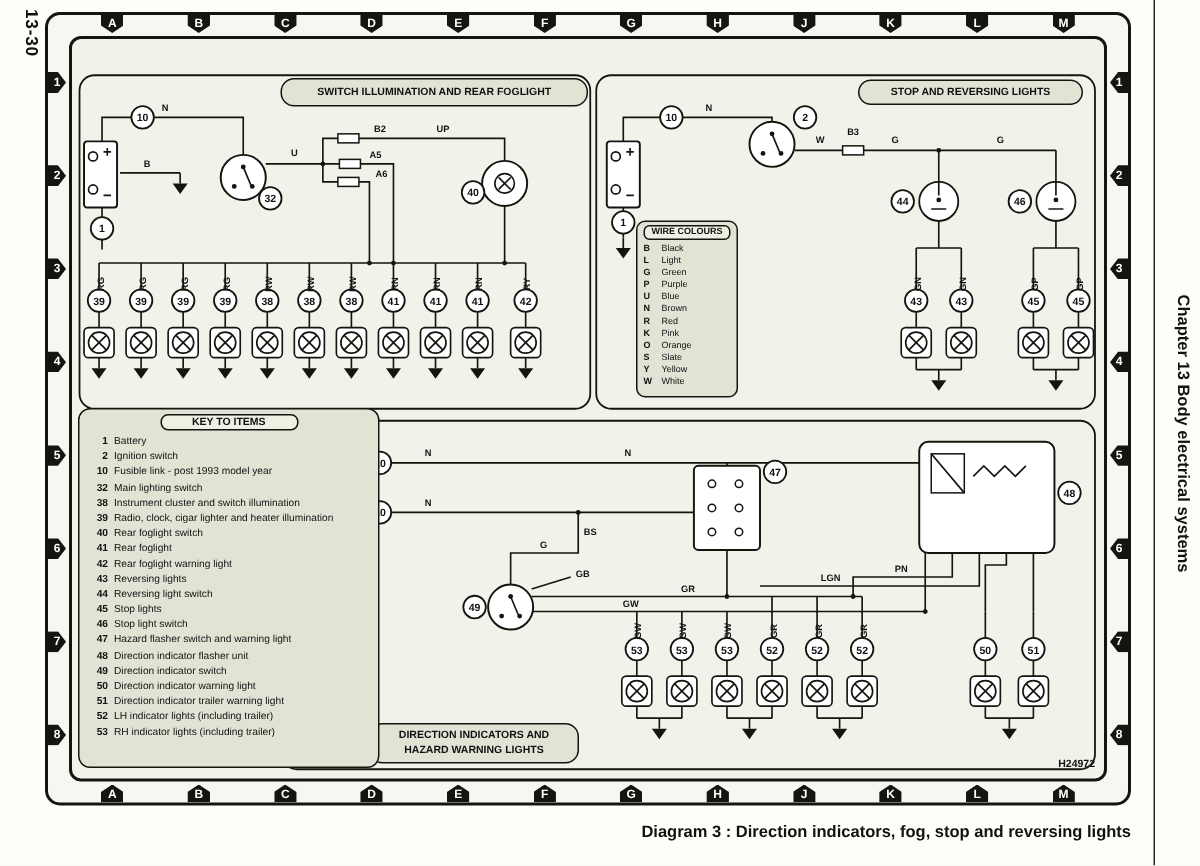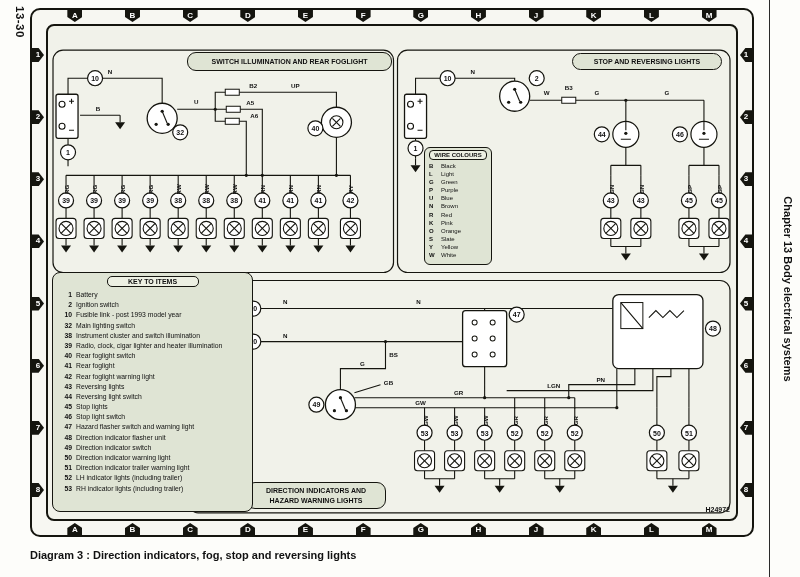--- a/index.html
+++ b/index.html
@@ -41,21 +41,21 @@
   .wrow { display:flex; font-size:6px; line-height:8.1px; }
   .wcode { width:12px; font-weight:bold; }
 
   .keybox { position:absolute; left:4px; top:246px; width:201px; height:240px; border:1.5px solid #15150f; border-radius:8px; background:#dfe4d4; padding:3px 7px; }
   .ktitle { width:92px; margin:0 auto 3px auto; text-align:center; font-size:7px; font-weight:bold; border:1px solid #15150f; border-radius:5px; padding:1px 0; background:#edf0e3; }
   .krow { display:flex; font-size:6.8px; line-height:1.5; }
   .knum { width:16px; text-align:right; padding-right:4px; font-weight:bold; flex:none; }
   .klabel { flex:1; }
 
   .refcode { position:absolute; left:600px; top:480px; width:82px; text-align:right; font-size:7px; font-weight:bold; }
-  .caption { position:absolute; left:30px; width:724px; top:549px; text-align:left; font-size:11px; font-weight:bold; }
+  .caption { position:absolute; left:30px; width:724px; top:549px; text-align:right; font-size:11px; font-weight:bold; }
 </style>
 </head>
 <body>
 
 <div class="corner-tab">13-30</div>
 <div class="side-rule"></div>
 <div class="sidebar-text">Chapter 13 Body electrical systems</div>
 
 <div class="frame-outer">
   <div class="gtop">

